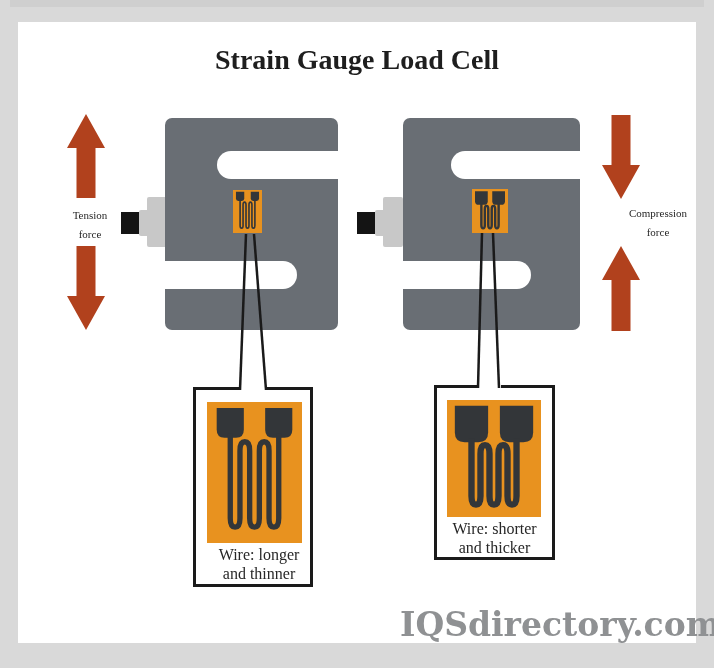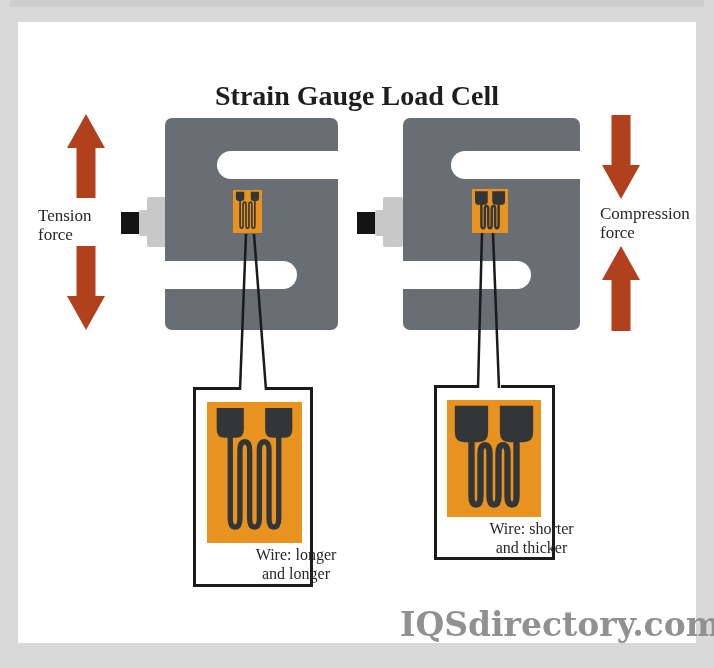--- a/index.html
+++ b/index.html
@@ -15,33 +15,33 @@
     --ink:#272727;
     --wm:#8f9193;
   }
   html,body{margin:0;padding:0;}
   body{background:#fff;font-family:"Liberation Serif",serif;}
   #stage{position:relative;width:714px;height:668px;background:var(--frame);overflow:hidden;}
   .abs{position:absolute;}
   #top-strip{left:10px;top:0;width:694px;height:7px;background:var(--frame-dark);}
   #panel{left:18px;top:22px;width:678px;height:621px;background:var(--panel);}
   #title{left:0;top:44px;width:714px;text-align:center;font-size:28px;font-weight:bold;
-         color:#1e1e1e;letter-spacing:0px;margin-top:36px;}
-  .force-label{font-size:17px;line-height:19px;color:var(--ink);text-align:left;}
+         color:#1e1e1e;letter-spacing:0px;}
+  .force-label{font-size:11px;line-height:19px;color:var(--ink);text-align:center;}
   #tension-label{left:38px;top:206px;width:104px;}
   #compression-label{left:600px;top:204px;width:116px;}
   .cell-body{background:var(--cell);border-radius:7px;}
   .slot{background:var(--panel);height:28px;}
   .slot-left-cap{border-radius:14px 0 0 14px;}
   .slot-right-cap{border-radius:0 14px 14px 0;}
   .fit{background:var(--fit);border-radius:2px;}
   .bolt{background:var(--bolt);}
   .callout-box{background:var(--panel);border:3px solid #1a1a1a;box-sizing:border-box;}
   .gap-cover{background:var(--panel);}
-  .callout-text{font-size:16px;line-height:19px;color:var(--ink);text-align:center;padding-left:37px;}
+  .callout-text{font-size:16px;line-height:19px;color:var(--ink);text-align:center;}
   #watermark{left:400px;top:605px;width:296px;text-align:right;
              font-family:"DejaVu Serif",serif;font-weight:bold;font-size:33px;color:var(--wm);}
   svg{display:block;}
   #lines-overlay{left:0;top:0;pointer-events:none;}
 </style>
 </head>
 <body>
 
 <div id="stage">
 
@@ -113,21 +113,21 @@
       </svg>
   </div>
 
   <div class="abs callout-box" style="left:193px;top:387px;width:120px;height:200px;"></div>
   <div class="abs gap-cover" style="left:240px;top:386px;width:27px;height:5px;"></div>
   <svg class="abs" style="left:207px;top:402px;" width="95" height="141" viewBox="0 0 98 142" preserveAspectRatio="none">
       <use href="#gaugeA"></use>
     </svg>
   <div class="abs callout-text" style="left:193px;top:545px;width:132px;">
     <div>Wire: longer</div>
-    <div>and longer</div>
+    <div>and thinner</div>
   </div>
 
   <div class="abs callout-box" style="left:434px;top:385px;width:121px;height:175px;"></div>
   <div class="abs gap-cover" style="left:477px;top:384px;width:24px;height:5px;"></div>
   <svg class="abs" style="left:447px;top:400px;" width="94" height="117" viewBox="0 0 96 122" preserveAspectRatio="none">
       <use href="#gaugeB"></use>
     </svg>
   <div class="abs callout-text" style="left:434px;top:519px;width:121px;">
     <div>Wire: shorter</div>
     <div>and thicker</div>

